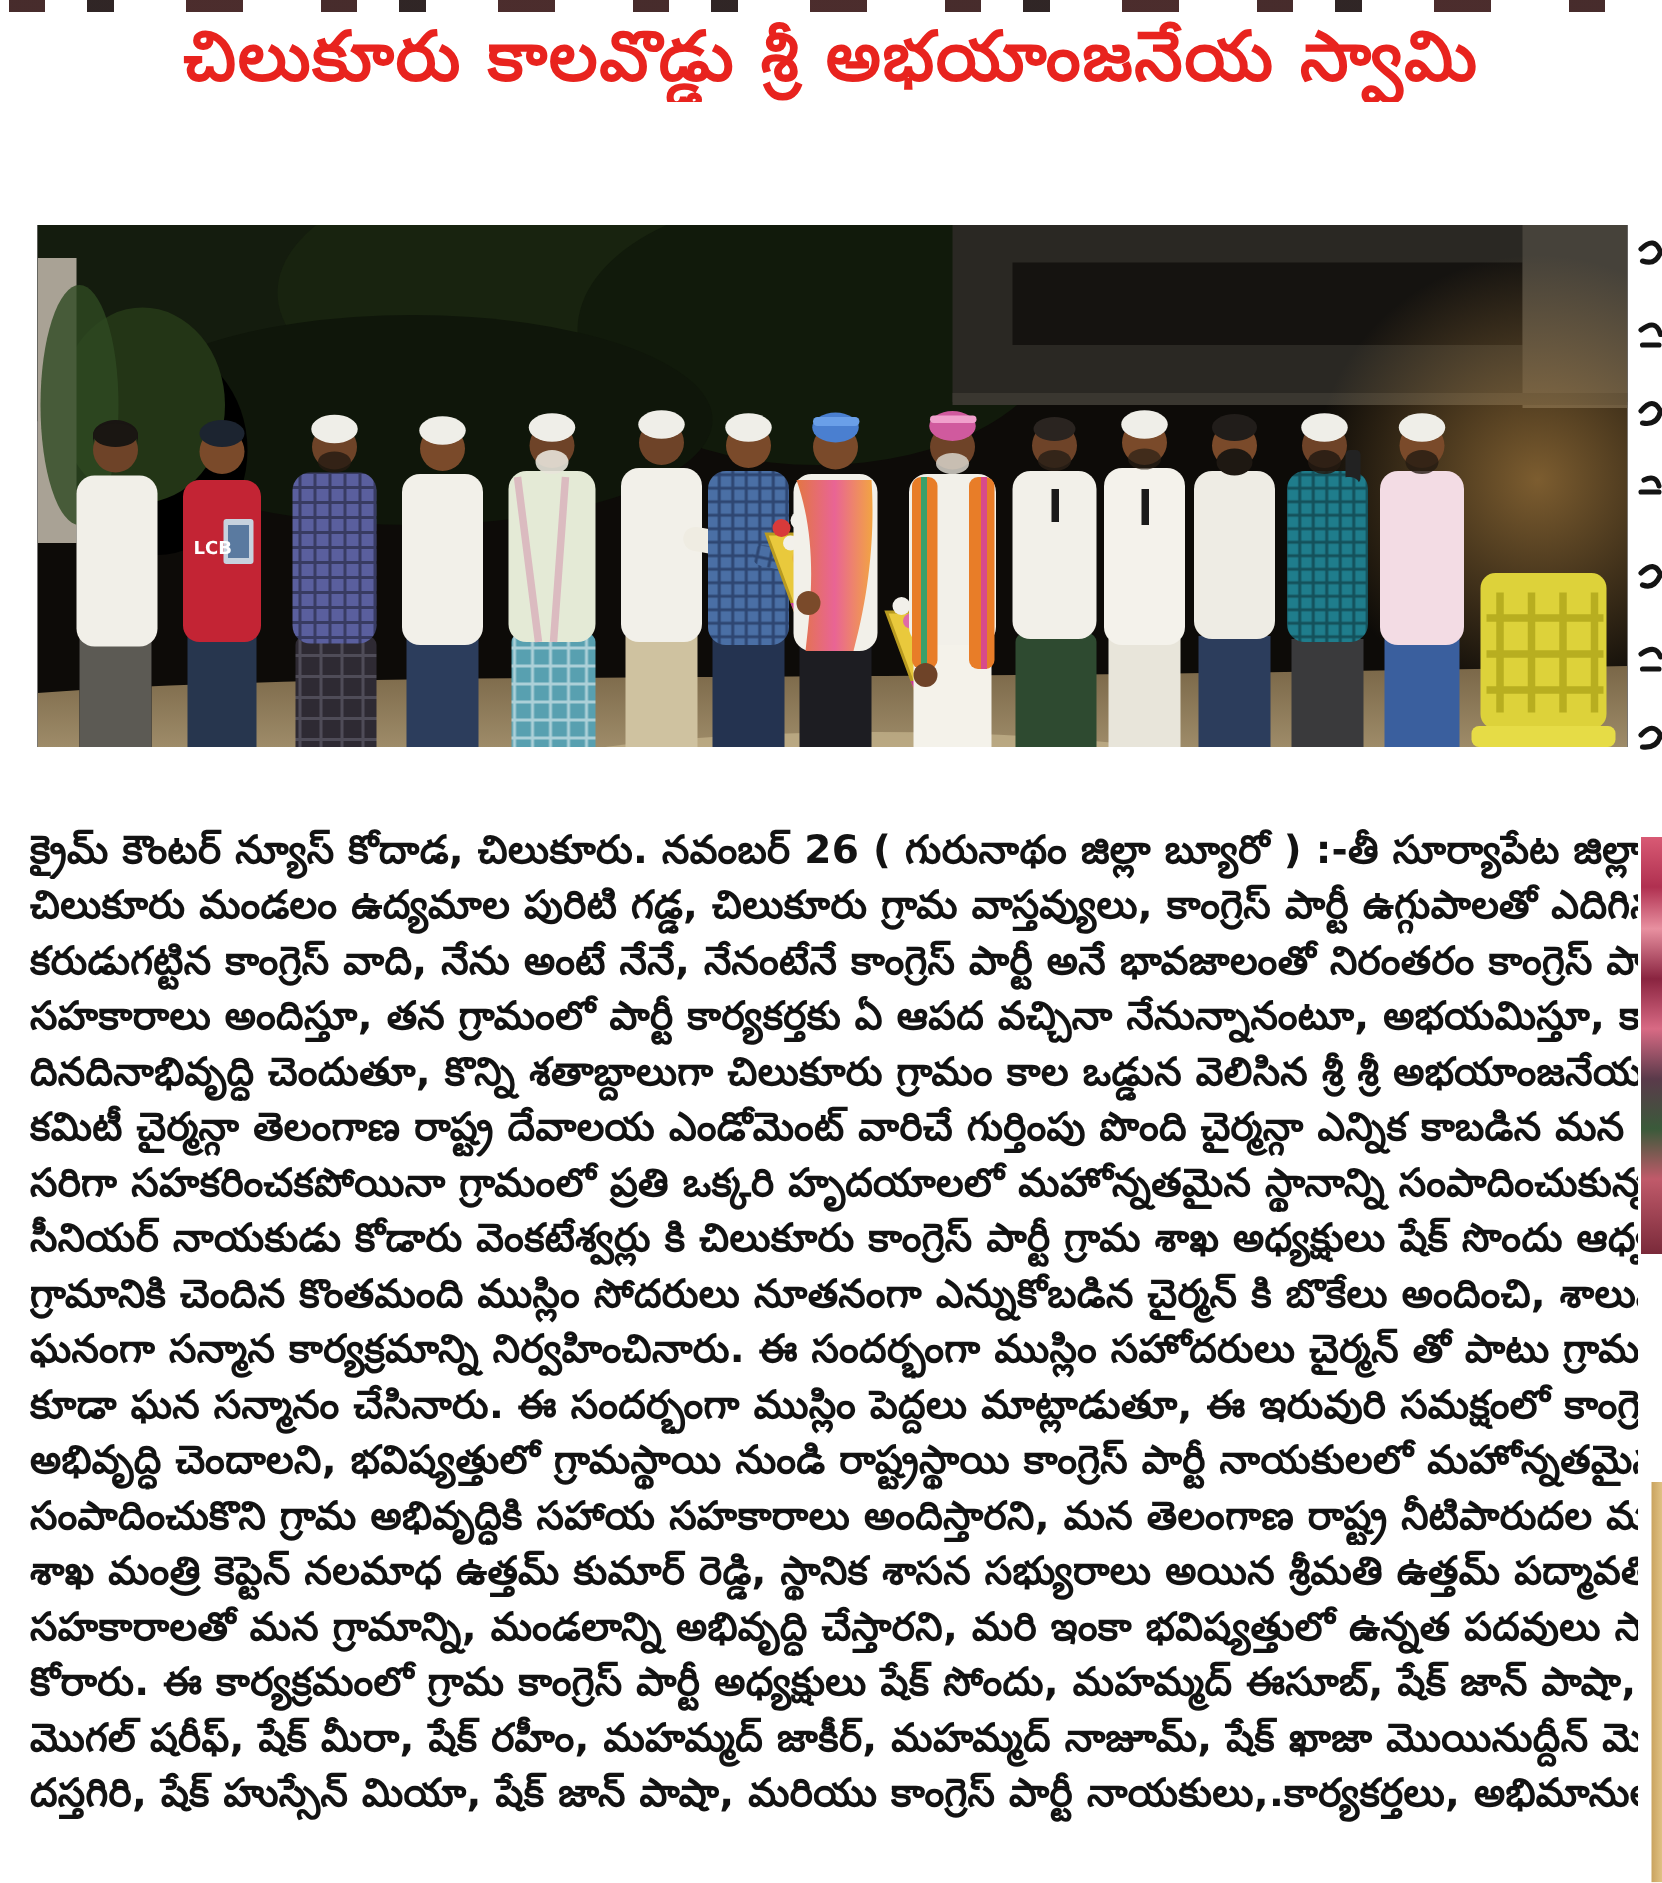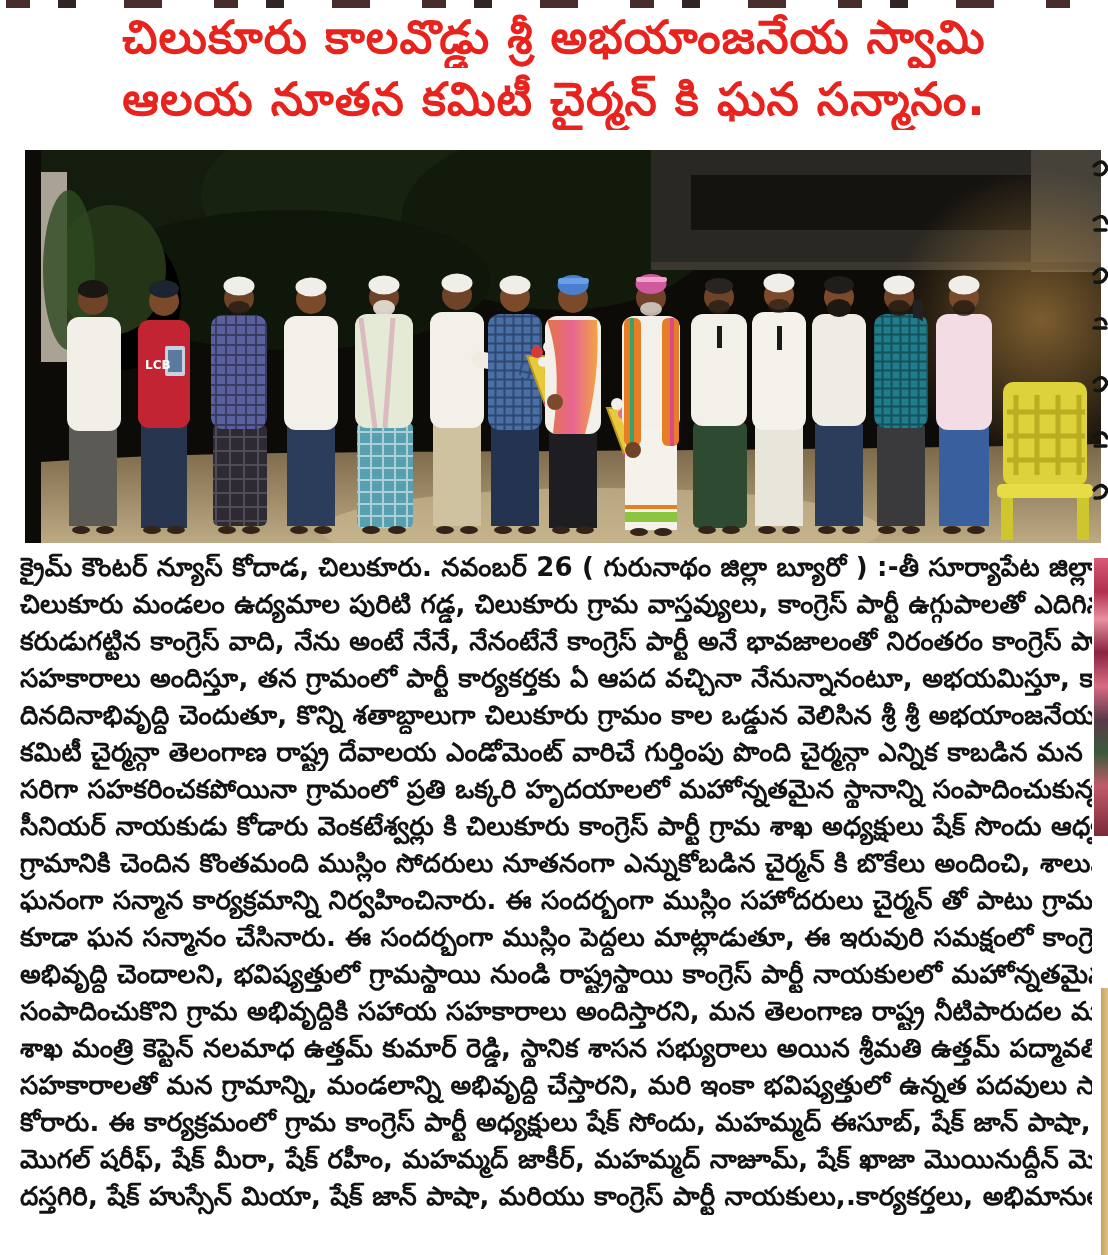--- a/index.html
+++ b/index.html
@@ -13,22 +13,22 @@
       #140808 52px 70px, transparent 70px 118px,
       #331010 118px 156px, transparent 156px 208px);}
 
   
   .headline{position:absolute;left:0;top:6px;width:1108px;text-align:center;
     font-weight:bold;font-size:46px;line-height:62px;letter-spacing:1px;
     color:#e8231e;}
   .headline .hl{display:block;white-space:nowrap;overflow:hidden;}
 
   
-  .photo-wrap{position:absolute;left:25px;top:150px;width:1060px;height:393px;
-    background:#0d0b08;overflow:hidden;padding-left:16px;}
+  .photo-wrap{position:absolute;left:25px;top:150px;width:1060px;height:348px;
+    background:#0d0b08;overflow:hidden;}
   .photo-wrap svg{display:block;}
 
   
   .frag-glyphs{position:absolute;left:1092px;top:152px;width:16px;height:362px;overflow:hidden;}
   .frag-image{position:absolute;left:1094px;top:558px;width:14px;height:278px;
     background:linear-gradient(180deg,#d85a74 0%,#b03050 12%,#e890a0 22%,#8a2440 34%,
       #d86a84 46%,#5a3a4a 58%,#3a5a3a 70%,#c05a6a 82%,#7a2a3a 100%);}
   .frag-tan{position:absolute;left:1101px;top:988px;width:7px;height:267px;
     background:linear-gradient(90deg,#c9a35f,#e0c183);}
 
@@ -39,21 +39,20 @@
 </style>
 </head>
 <body>
 
 <div id="page">
 
   <div class="top-remnant"></div>
 
   <h1 class="headline" style="margin:0;">
     <span class="hl">చిలుకూరు కాలవొడ్డు శ్రీ అభయాంజనేయ స్వామి</span>
-    <span class="hl">ఆలయ నూతన కమిటీ చైర్మన్ కి ఘన సన్మానం.</span>
   </h1>
 
   <div class="photo-wrap">
     <svg width="1060" height="393" viewBox="0 0 1060 393" xmlns="http://www.w3.org/2000/svg">
       <defs>
         <linearGradient id="groundGrad" x1="0" y1="0" x2="0" y2="1">
           <stop offset="0" stop-color="#7a6748"></stop>
             <stop offset="1" stop-color="#bcaa84"></stop>
         </linearGradient>
         <radialGradient id="flare" cx=".5" cy=".5" r=".5">

